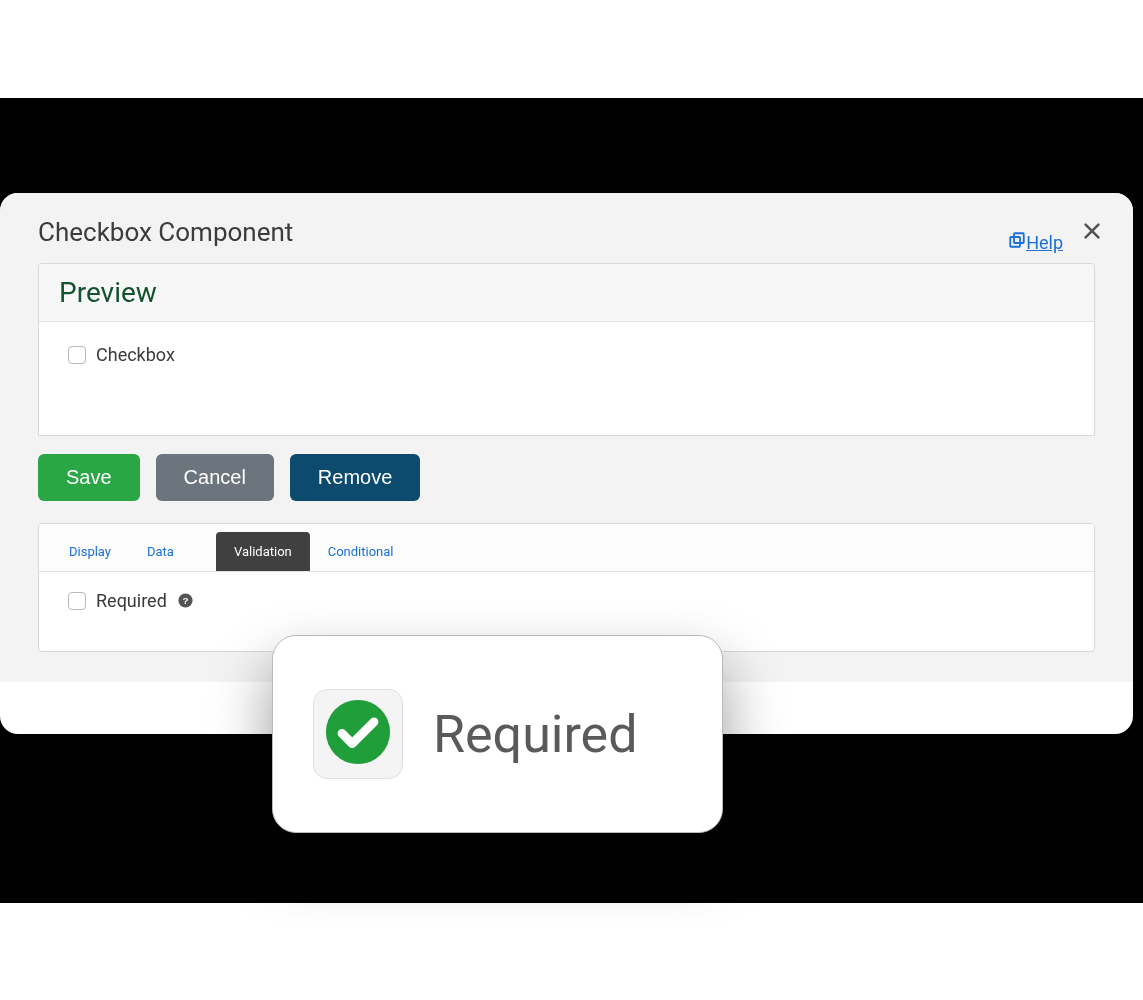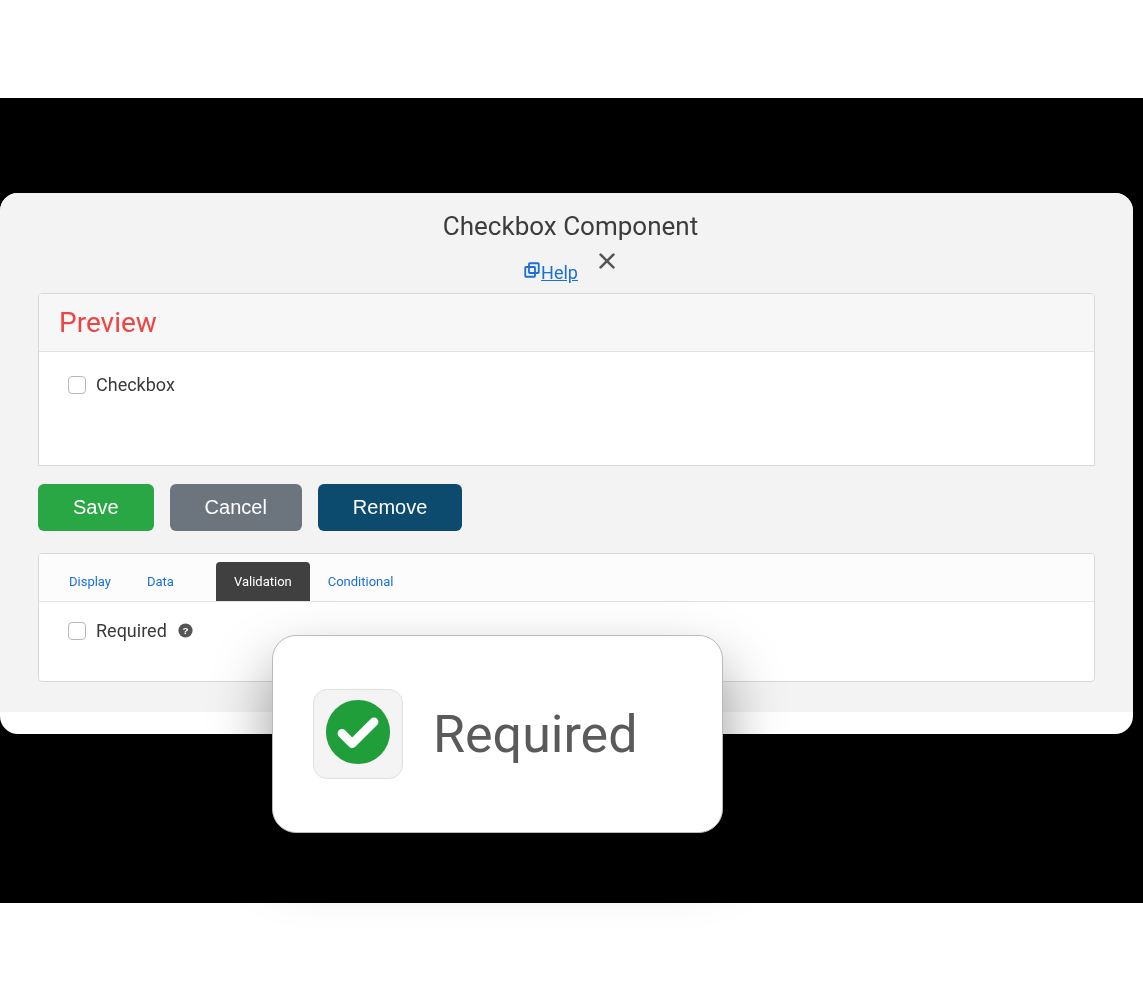--- a/index.html
+++ b/index.html
@@ -28,21 +28,20 @@
       box-shadow: 0 25px 50px rgba(0,0,0,0.35);
       padding: 0;
       overflow: hidden;
     }
     .modal-header {
       display: flex;
       align-items: center;
       justify-content: space-between;
       padding: 18px 30px 10px 38px;
       background: #f3f3f3;
-      flex-direction: column;
     }
     .modal-title {
       font-size: 26px;
       color: #3c3c3c;
       font-weight: 400;
     }
     .header-right { display: flex; align-items: center; gap: 18px; }
     .help-link {
       color: #1a6fd8;
       font-size: 18px;
@@ -67,21 +66,21 @@
       background: #fff;
       border: 1px solid #d8d8d8;
       border-radius: 4px 4px 0 0;
       overflow: hidden;
     }
     .preview-head {
       background: #f7f7f7;
       border-bottom: 1px solid #e2e2e2;
       padding: 12px 20px;
       font-size: 28px;
-      color: #ef4444;
+      color: #14532d;
       font-weight: 400;
     }
     .preview-content {
       padding: 22px 20px 70px 20px;
     }
     .checkbox-row {
       display: flex;
       align-items: center;
       gap: 10px;
       font-size: 18px;
@@ -96,21 +95,21 @@
       display: inline-block;
     }
     .button-row {
       display: flex;
       gap: 16px;
       padding: 18px 0 22px 0;
     }
     .btn {
       border: none;
       border-radius: 6px;
-      padding: 12px 35px;
+      padding: 12px 28px;
       font-size: 20px;
       color: #fff;
       cursor: pointer;
       font-weight: 400;
     }
     .btn-save { background: #2aa745; }
     .btn-cancel { background: #6c757d; }
     .btn-remove { background: #0c4a6e; }
     .tabs-panel {
       background: #fff;

